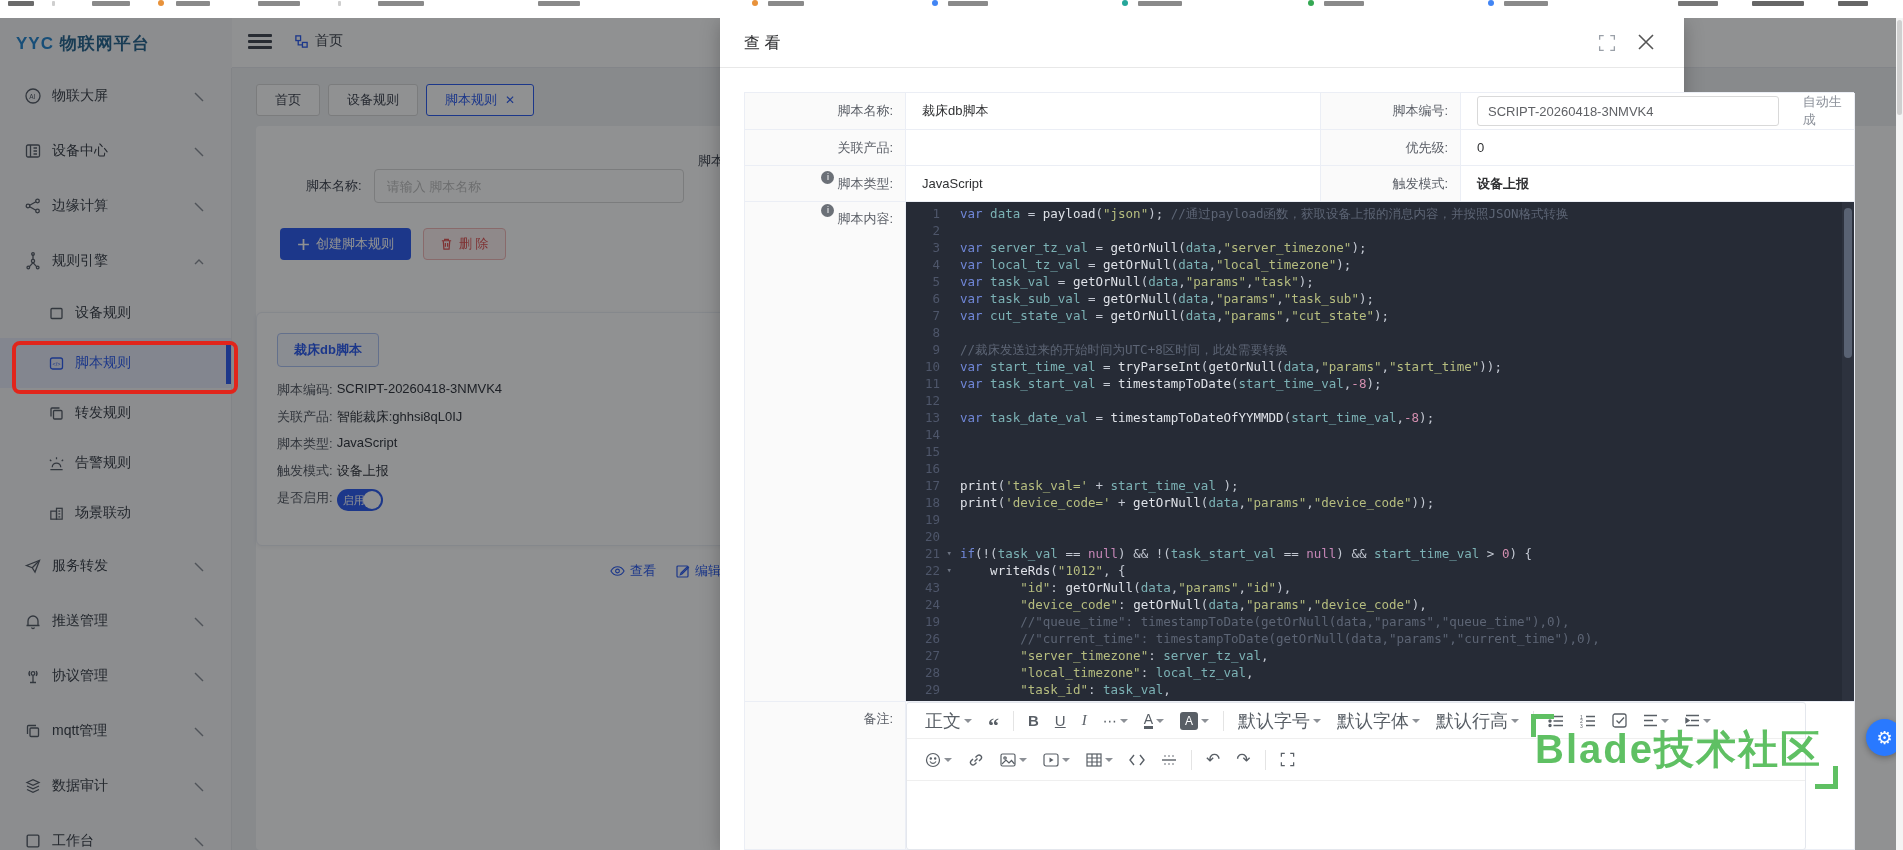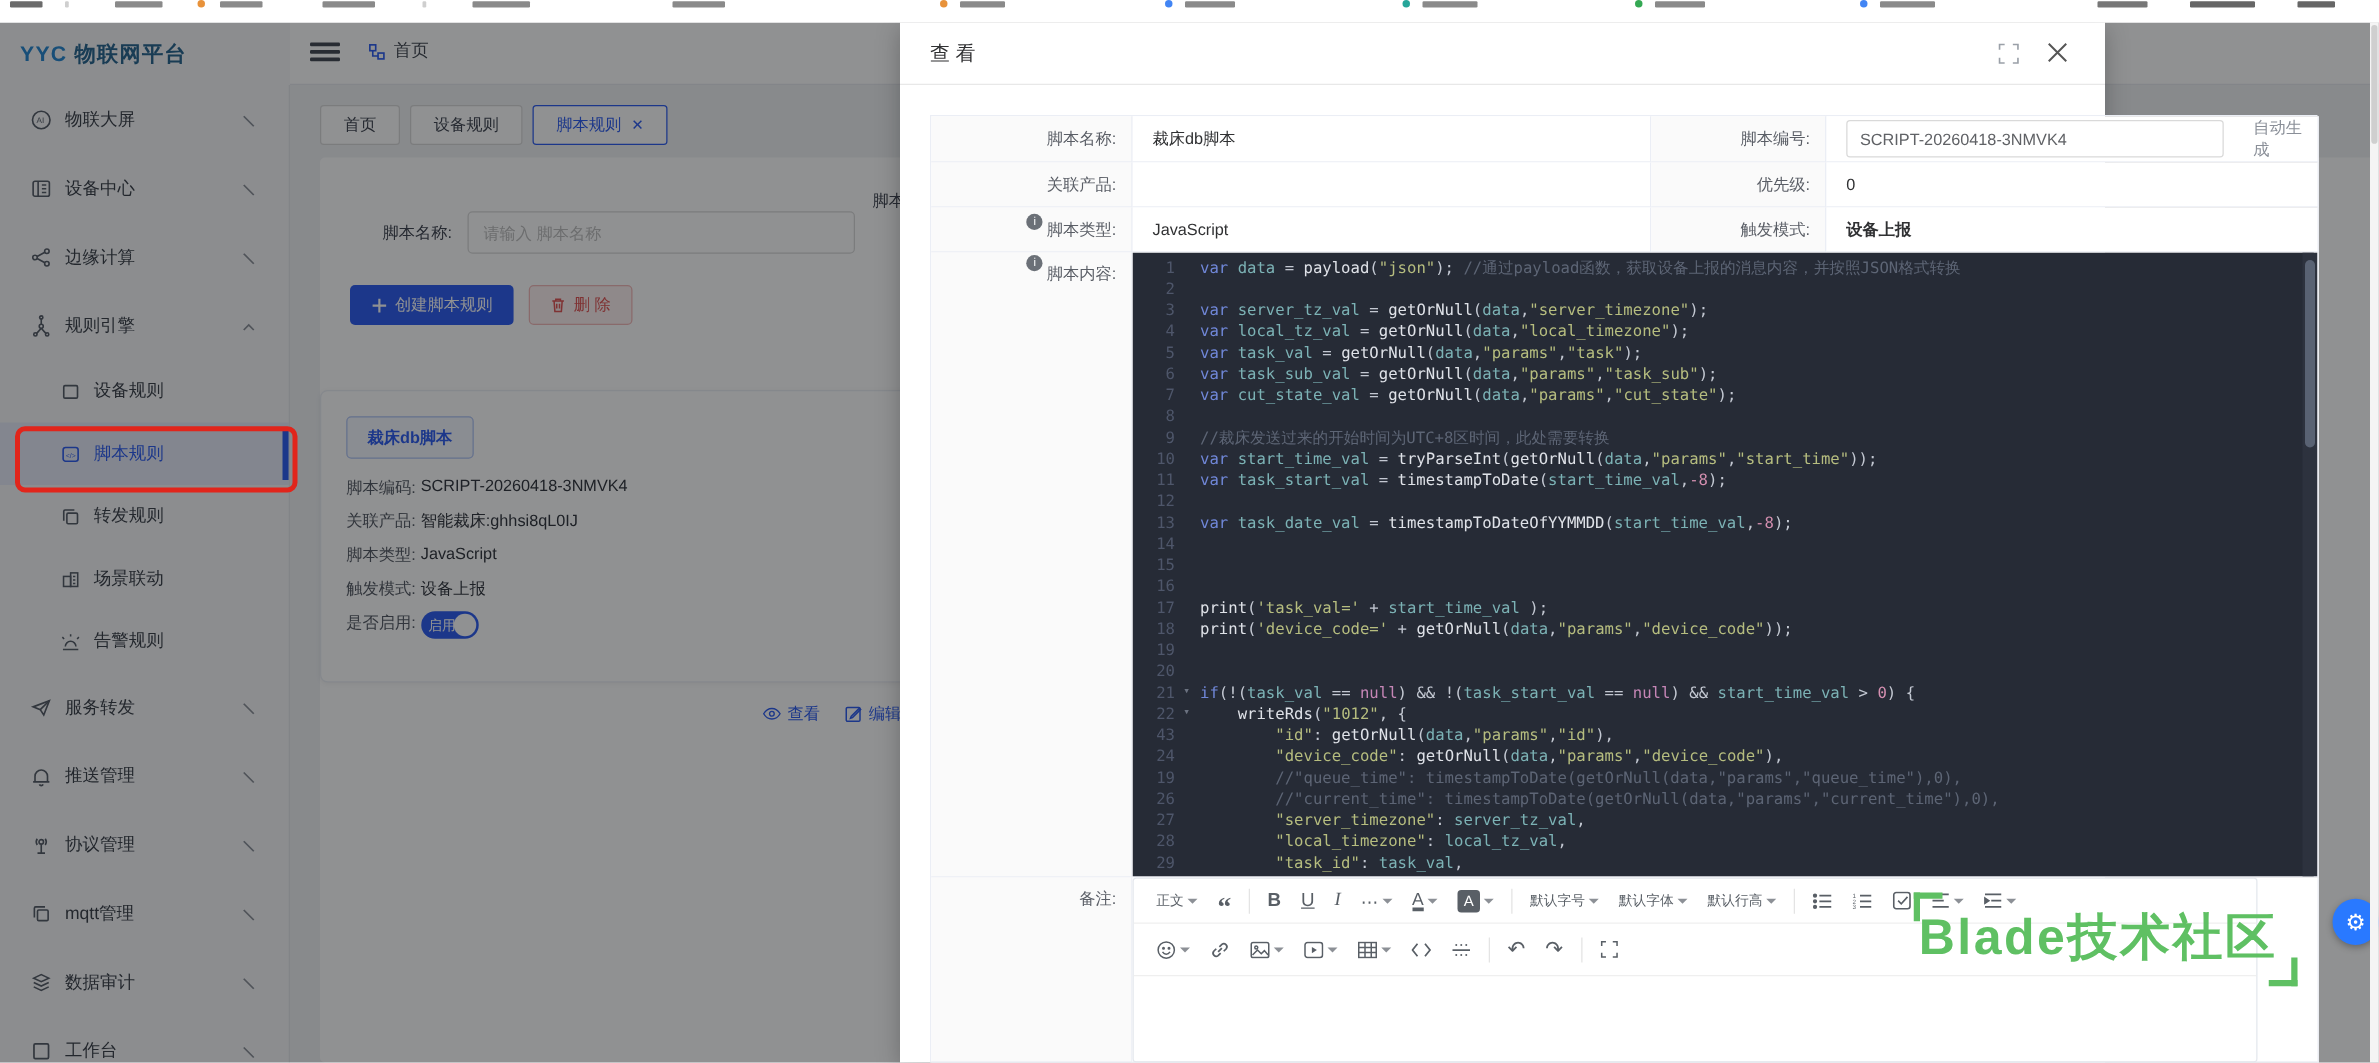--- a/index.html
+++ b/index.html
@@ -109,21 +109,21 @@
   .tb-item { display:inline-flex; align-items:center; gap:3px; padding:0 8px; height:26px; border-radius:3px; cursor:pointer; font-size:14px; white-space:nowrap; }
   .tb-item svg { display:block; }
   .tb-sep { width:1px; height:20px; background:#e4e4e4; margin:0 6px; }
   .caret { width:0; height:0; border-left:4px solid transparent; border-right:4px solid transparent; border-top:4px solid #8c9096; display:inline-block; }
   .tb-b { font-weight:bold; font-size:15px; }
   .tb-u { text-decoration:underline; font-size:15px; }
   .tb-i { font-style:italic; font-family:"Liberation Serif", serif; font-size:15px; }
   .tb-quote { font-family:"Liberation Serif", serif; font-size:22px; font-weight:bold; line-height:10px; padding-top:10px; }
   .A-under { border-bottom:3px solid #595f66; line-height:14px; font-size:14px; }
   .A-box { background:#595f66; color:#fff; border-radius:3px; width:18px; height:18px; text-align:center; line-height:18px; font-size:12px; }
-  .tb-text { font-size:11px; }
+  .tb-text { font-size:18px; }
 
   
   #watermark { position:absolute; left:815px; top:704px; z-index:8; color:#5fc063; font-weight:bold; font-size:40px; letter-spacing:2px; white-space:nowrap; }
   #watermark::before { content:""; position:absolute; left:-4px; top:-8px; width:18px; height:18px; border-left:5px solid #5fc063; border-top:5px solid #5fc063; }
   #watermark::after { content:""; position:absolute; right:-16px; bottom:-12px; width:18px; height:18px; border-right:5px solid #5fc063; border-bottom:5px solid #5fc063; }
 
   
   #gear-fab { position:absolute; left:1866px; top:701px; width:37px; height:37px; border-radius:50%; background:#2979ff; color:#fff; z-index:20; display:flex; align-items:center; justify-content:center; font-size:18px; cursor:pointer; box-shadow:0 2px 6px rgba(0,0,0,0.3); }
 </style>
 </head>
@@ -240,33 +240,33 @@
       </div>
       <div class="side-sub-item">
         <span class="s-ico"><svg viewBox="0 0 17 17" fill="none" stroke="currentColor" stroke-width="1.3">
             <rect x="5.5" y="5.5" width="8.5" height="8.5" rx="1"></rect>
             <path d="M3 11.5V4a1 1 0 011-1h7.5"></path>
           </svg></span>
       <span>转发规则</span>
       </div>
       <div class="side-sub-item">
         <span class="s-ico"><svg viewBox="0 0 18 18" fill="none" stroke="currentColor" stroke-width="1.3">
+            <path d="M4.5 13a4.5 4.5 0 019 0"></path>
+            <path d="M2.5 15.5h13"></path>
+            <path d="M9 4.5V2.5M3.5 6.5L2 5M14.5 6.5L16 5"></path>
+          </svg></span>
+      <span>告警规则</span>
+      </div>
+      <div class="side-sub-item">
+        <span class="s-ico"><svg viewBox="0 0 18 18" fill="none" stroke="currentColor" stroke-width="1.3">
             <rect x="3" y="6.5" width="6" height="8.5"></rect>
             <rect x="9" y="3.5" width="6" height="11.5"></rect>
             <path d="M11 6.5h2M11 9.5h2M11 12.5h2"></path>
           </svg></span>
       <span>场景联动</span>
-      </div>
-      <div class="side-sub-item">
-        <span class="s-ico"><svg viewBox="0 0 18 18" fill="none" stroke="currentColor" stroke-width="1.3">
-            <path d="M4.5 13a4.5 4.5 0 019 0"></path>
-            <path d="M2.5 15.5h13"></path>
-            <path d="M9 4.5V2.5M3.5 6.5L2 5M14.5 6.5L16 5"></path>
-          </svg></span>
-      <span>告警规则</span>
       </div>
       <div class="side-item">
         <span class="s-ico"><svg viewBox="0 0 18 18" fill="none" stroke="currentColor" stroke-width="1.3">
             <path d="M2.5 8.5L15.5 3.5 11 15l-2.8-4.3L2.5 8.5z"></path>
             <path d="M8.2 10.7l7.3-7.2"></path>
           </svg></span>
     <span class="s-label">服务转发</span>
     <span class="s-chev"><svg viewBox="0 0 12 12" fill="none" stroke="currentColor" stroke-width="1.4">
             <path d="M2 4l4 4 4 4" transform="translate(0,-2)"></path>
           </svg></span>

